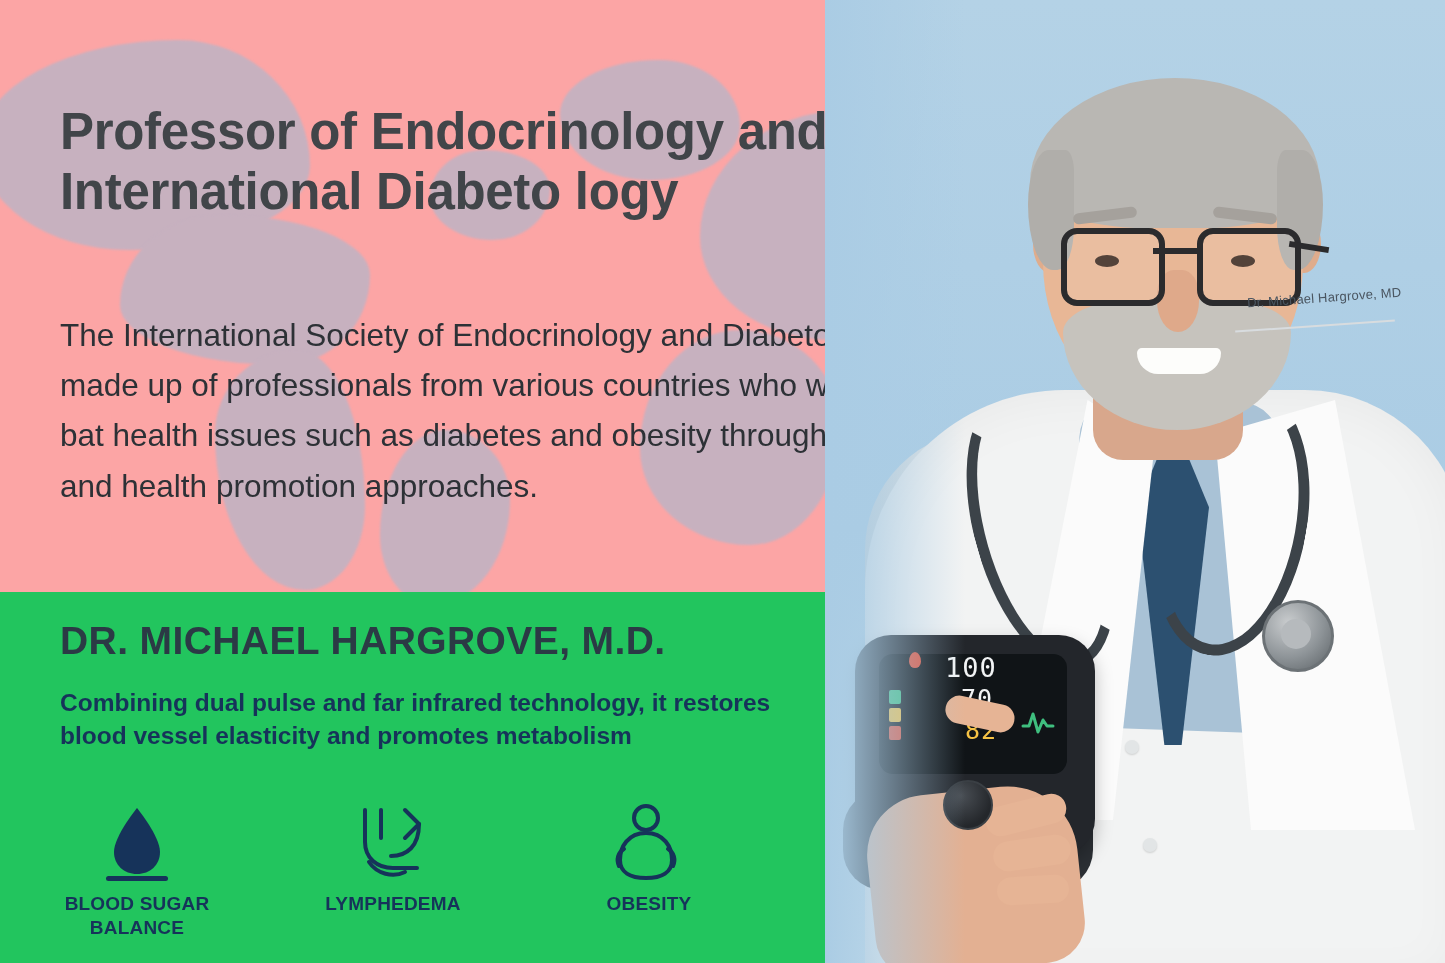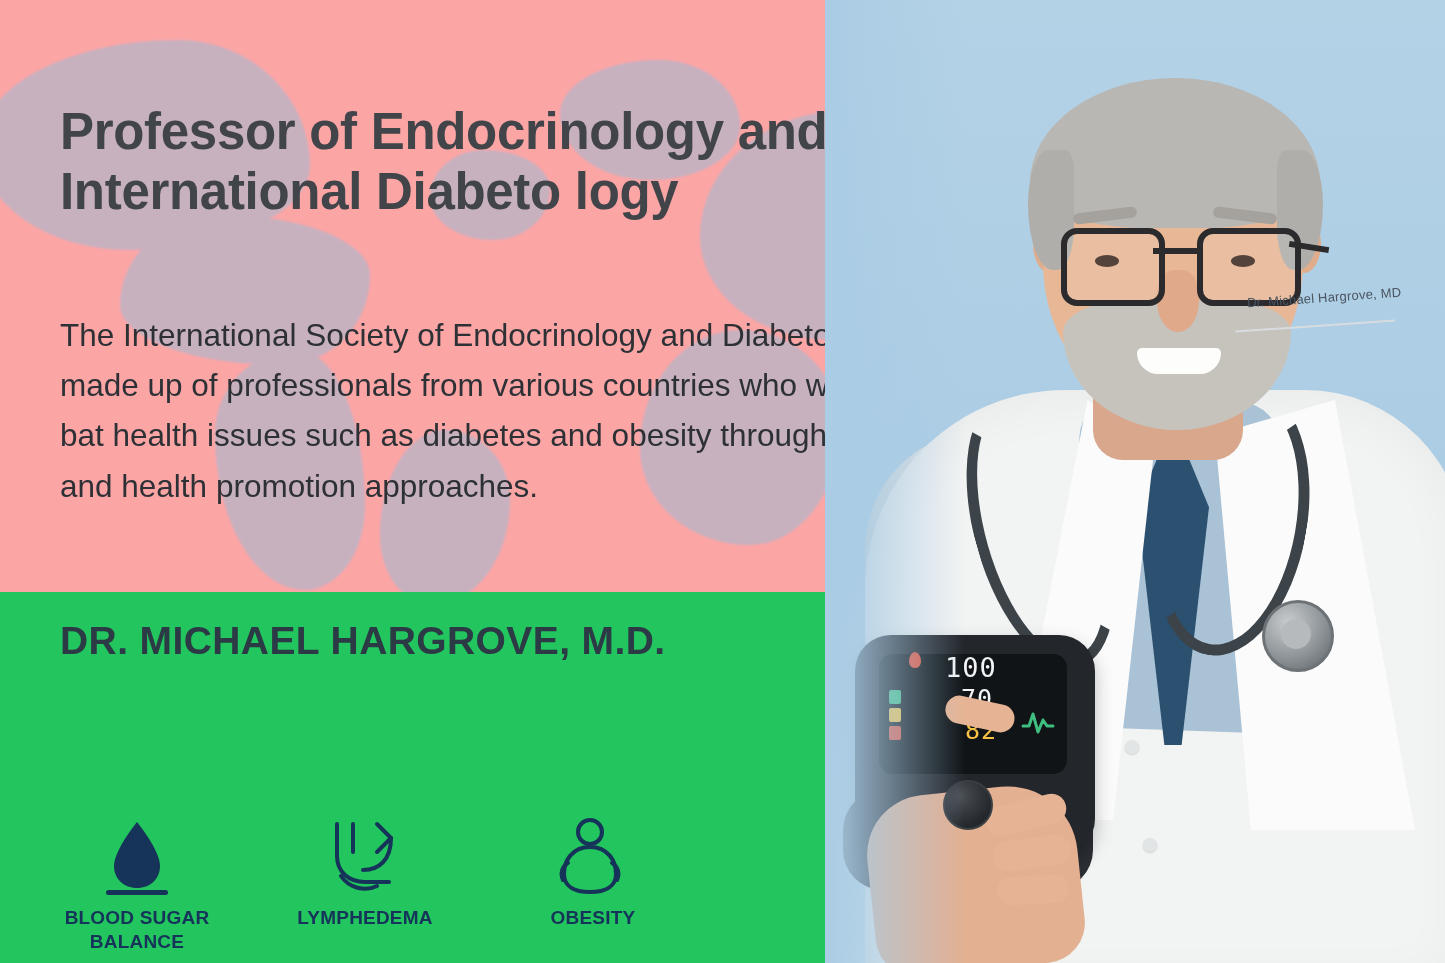--- a/index.html
+++ b/index.html
@@ -102,24 +102,24 @@
     font-size: 24.5px;
     line-height: 1.35;
     font-weight: bold;
     color: #16335a;
   }
 
   
   .features {
     position: absolute;
     left: 52px;
-    top: 224px;
+    top: 210px;
     display: flex;
     align-items: flex-start;
-    gap: 58px;
+    gap: 86px;
   }
   .feature {
     display: flex;
     flex-direction: column;
     align-items: center;
     width: 170px;
   }
   .feature-icon {
     height: 80px;
     display: flex;
@@ -575,20 +575,21 @@
       <div class="map-blob m11"></div>
       <div class="map-blob m12"></div>
     </div>
 
     <h1 class="headline">Professor of Endocrinology and International Diabeto logy</h1>
     <p class="intro">The International Society of Endocrinology and Diabetology is made up of professionals from various countries who work to com bat health issues such as diabetes and obesity through scientific and health promotion approaches.</p>
   </div>
 
   <div class="bottom-panel">
     <div class="doctor-name">DR. MICHAEL HARGROVE, M.D.</div>
+    <div class="doctor-desc">Combining dual pulse and far infrared technology, it restores blood vessel elasticity and promotes metabolism</div>
 
     <div class="features">
 
       <div class="feature">
         <div class="feature-icon">
           <svg width="86" height="80" viewBox="0 0 86 80">
             <path d="M43 6 C43 6 20 34 20 50 C20 63 30 72 43 72 C56 72 66 63 66 50 C66 34 43 6 43 6 Z" fill="#16335a"></path>
             <rect x="12" y="74" width="62" height="5" rx="2.5" fill="#16335a"></rect>
           </svg>
         </div>

